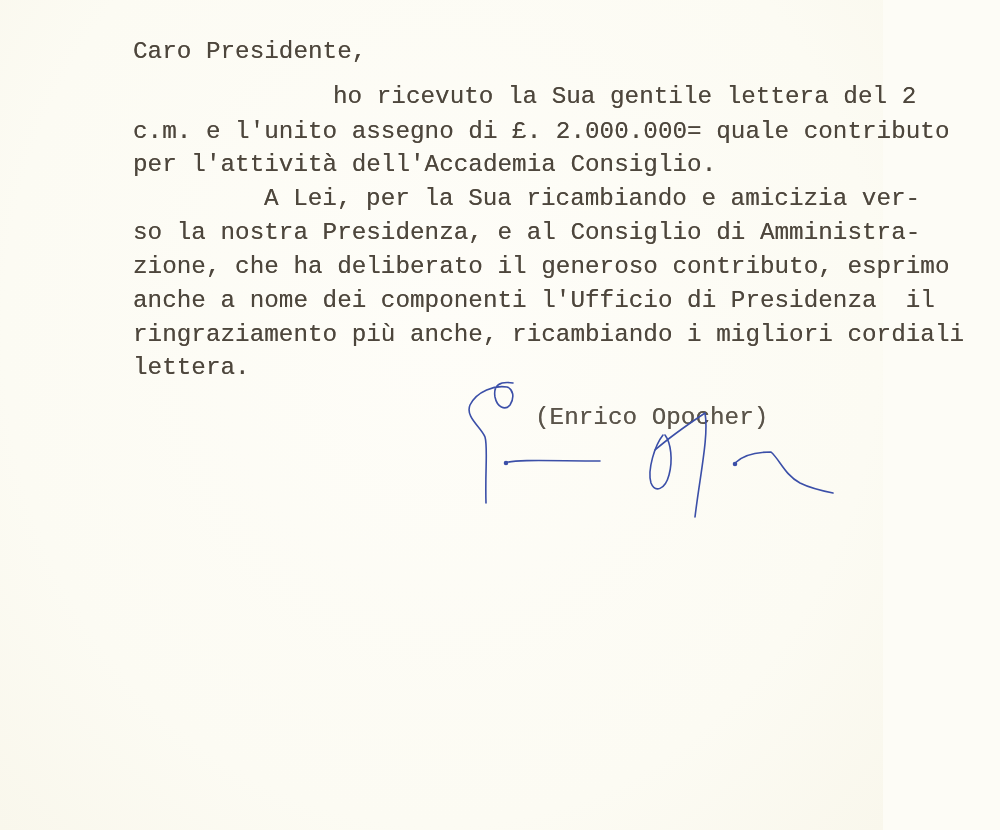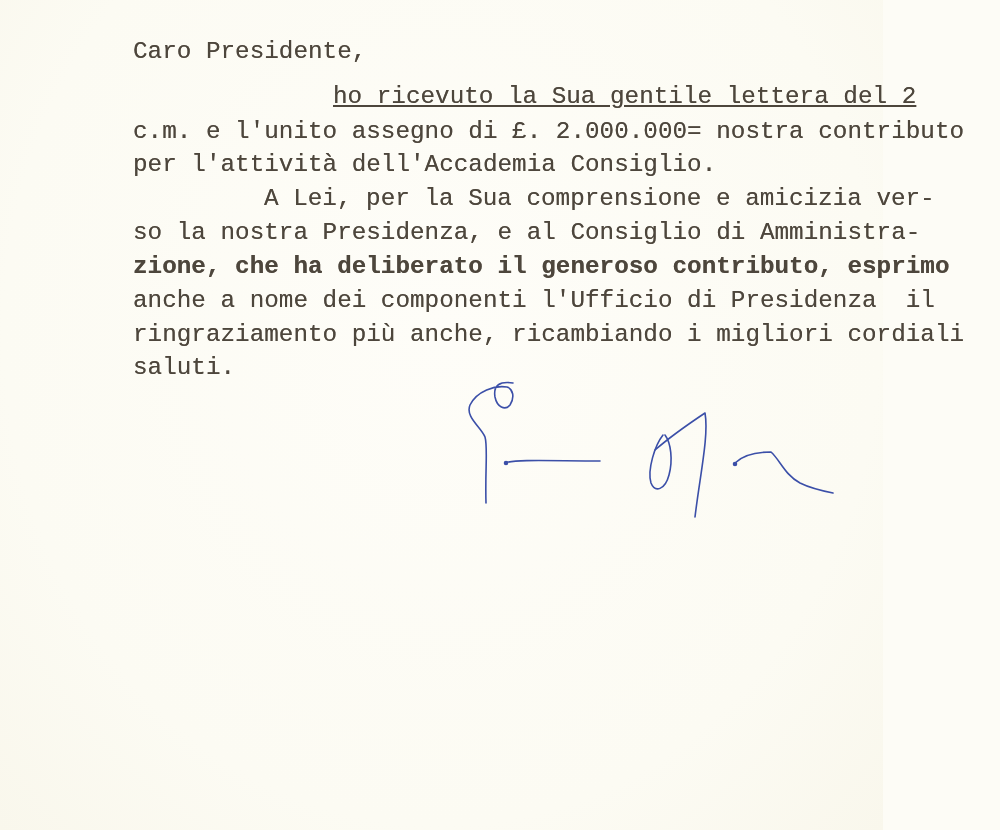--- a/index.html
+++ b/index.html
@@ -42,34 +42,35 @@
     }
   </style>
 </head>
 <body>
 
 <div class="paper">
 
   <div class="line" style="left:133px; top:38px;">Caro Presidente,</div>
 
   <div>
-    <div class="line" style="left:333px; top:83px;text-decoration:underline;">ho ricevuto la Sua gentile lettera del 2</div>
-    <div class="line" style="left:133px; top:118px;">c.m. e l'unito assegno di £. 2.000.000= nostra contributo</div>
+    <div class="line" style="left:333px; top:83px;">ho ricevuto la Sua gentile lettera del 2</div>
+    <div class="line" style="left:133px; top:118px;">c.m. e l'unito assegno di £. 2.000.000= quale contributo</div>
     <div class="line" style="left:133px; top:151px;">per l'attività dell'Accademia Consiglio.</div>
   </div>
 
   <div>
-    <div class="line" style="left:264px; top:185px;">A Lei, per la Sua comprensione e amicizia ver-</div>
+    <div class="line" style="left:264px; top:185px;">A Lei, per la Sua ricambiando e amicizia ver-</div>
     <div class="line" style="left:133px; top:219px;">so la nostra Presidenza, e al Consiglio di Amministra-</div>
-    <div class="line" style="left:133px; top:253px;font-weight:bold;">zione, che ha deliberato il generoso contributo, esprimo</div>
+    <div class="line" style="left:133px; top:253px;">zione, che ha deliberato il generoso contributo, esprimo</div>
     <div class="line" style="left:133px; top:287px;">anche a nome dei componenti l'Ufficio di Presidenza  il</div>
     <div class="line" style="left:133px; top:321px;">ringraziamento più anche, ricambiando i migliori cordiali</div>
-    <div class="line" style="left:133px; top:354px;">saluti.</div>
+    <div class="line" style="left:133px; top:354px;">lettera.</div>
   </div>
 
+  <div class="line typed-name" style="left:535px; top:404px;">(Enrico Opocher)</div>
 
   <svg class="signature-svg" viewBox="0 0 390 150" fill="none" stroke="#3b4fa8" stroke-width="1.6" stroke-linecap="round" stroke-linejoin="round">
 
     <path d="M 58 8 C 45 6, 38 10, 40 22 C 42 32, 50 36, 55 30 C 60 22, 58 14, 52 12 C 40 10, 22 16, 15 30 C 10 42, 26 52, 30 62 C 33 72, 30 95, 31 128"></path>
 
     <path d="M 50 88 C 60 84, 100 86, 145 86"></path>
     <circle cx="51" cy="88" r="1.5" fill="#3b4fa8"></circle>
 
     <path d="M 208 60 C 200 70, 192 95, 196 108 C 200 118, 210 115, 214 100 C 218 85, 216 68, 210 60"></path>
 

